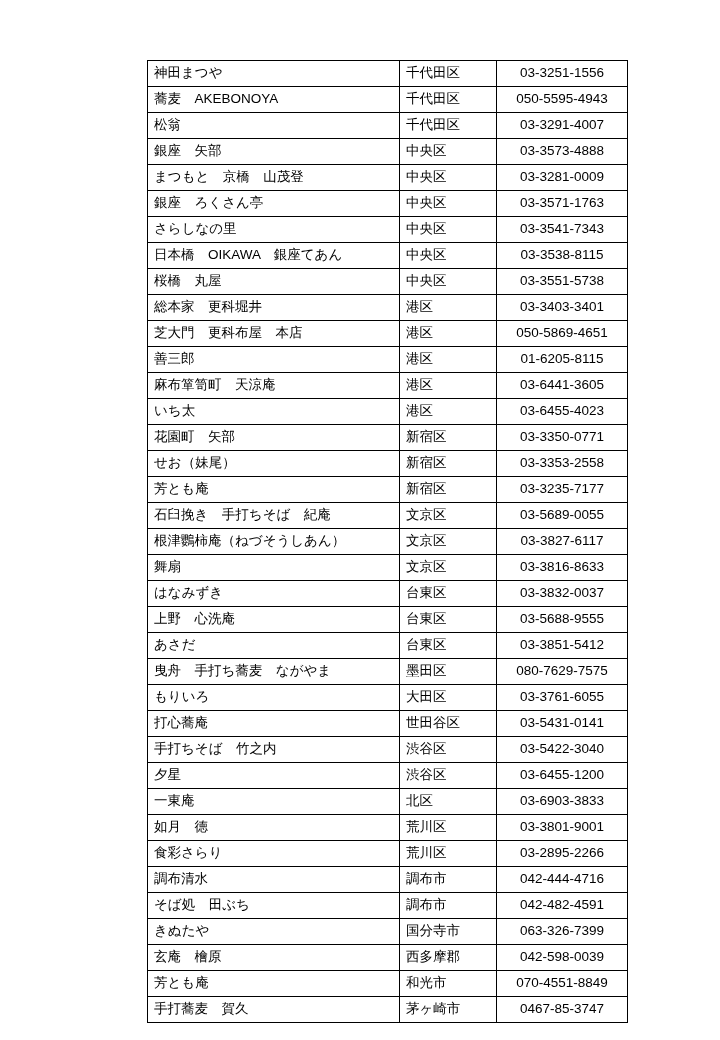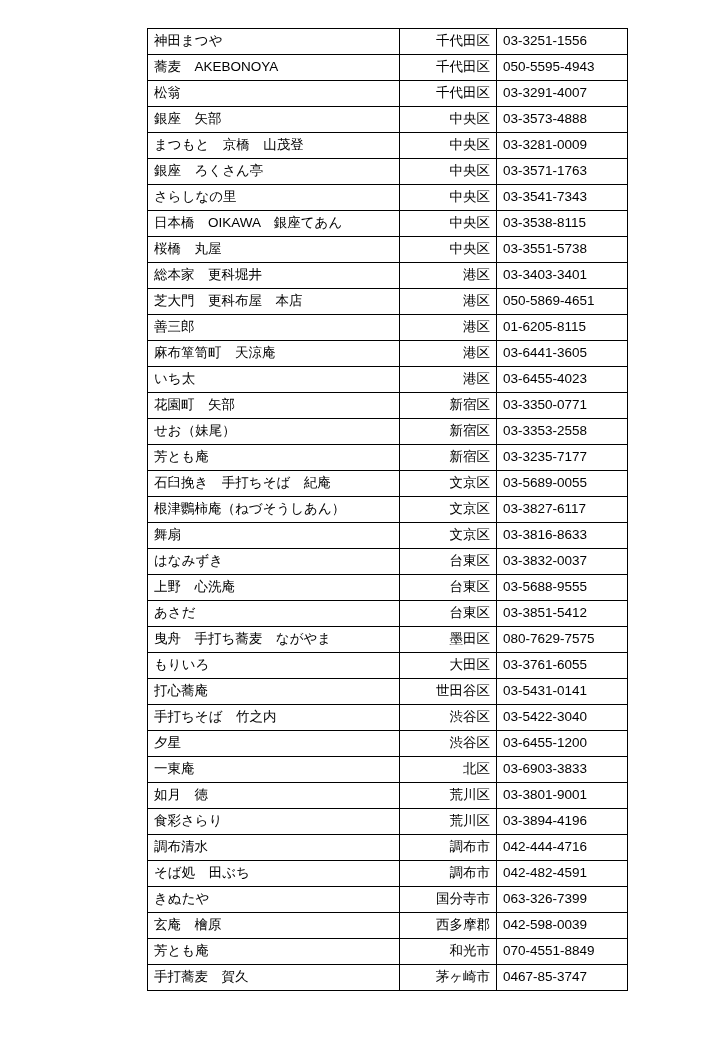--- a/index.html
+++ b/index.html
@@ -14,20 +14,21 @@
     color: #000000;
     overflow: hidden;
   }
   .page {
     width: 720px;
     height: 960px;
     position: relative;
     box-sizing: border-box;
     padding-top: 28px;
     padding-left: 147px;
+    margin-top: 32px;
   }
   table.shop-table {
     border-collapse: collapse;
     table-layout: fixed;
     width: 443px;
   }
   table.shop-table td {
     border: 1px solid #000000;
     height: 25px;
     padding: 0 6px;
@@ -35,24 +36,25 @@
     line-height: 1.1;
     white-space: nowrap;
     overflow: hidden;
   }
   td.col-name {
     width: 239px;
     text-align: left;
   }
   td.col-ward {
     width: 84px;
-    text-align: right;
+    text-align: left;
   }
   td.col-tel {
     width: 118px;
+    text-align: center;
   }
 </style>
 </head>
 <body>
 
 <div class="page">
   <table class="shop-table">
     <tbody>
         <tr>
           <td class="col-name">神田まつや</td>
@@ -200,21 +202,21 @@
           <td class="col-tel">03-6903-3833</td>
         </tr>
         <tr>
           <td class="col-name">如月　徳</td>
           <td class="col-ward">荒川区</td>
           <td class="col-tel">03-3801-9001</td>
         </tr>
         <tr>
           <td class="col-name">食彩さらり</td>
           <td class="col-ward">荒川区</td>
-          <td class="col-tel">03-3894-4196</td>
+          <td class="col-tel">03-2895-2266</td>
         </tr>
         <tr>
           <td class="col-name">調布清水</td>
           <td class="col-ward">調布市</td>
           <td class="col-tel">042-444-4716</td>
         </tr>
         <tr>
           <td class="col-name">そば処　田ぶち</td>
           <td class="col-ward">調布市</td>
           <td class="col-tel">042-482-4591</td>

